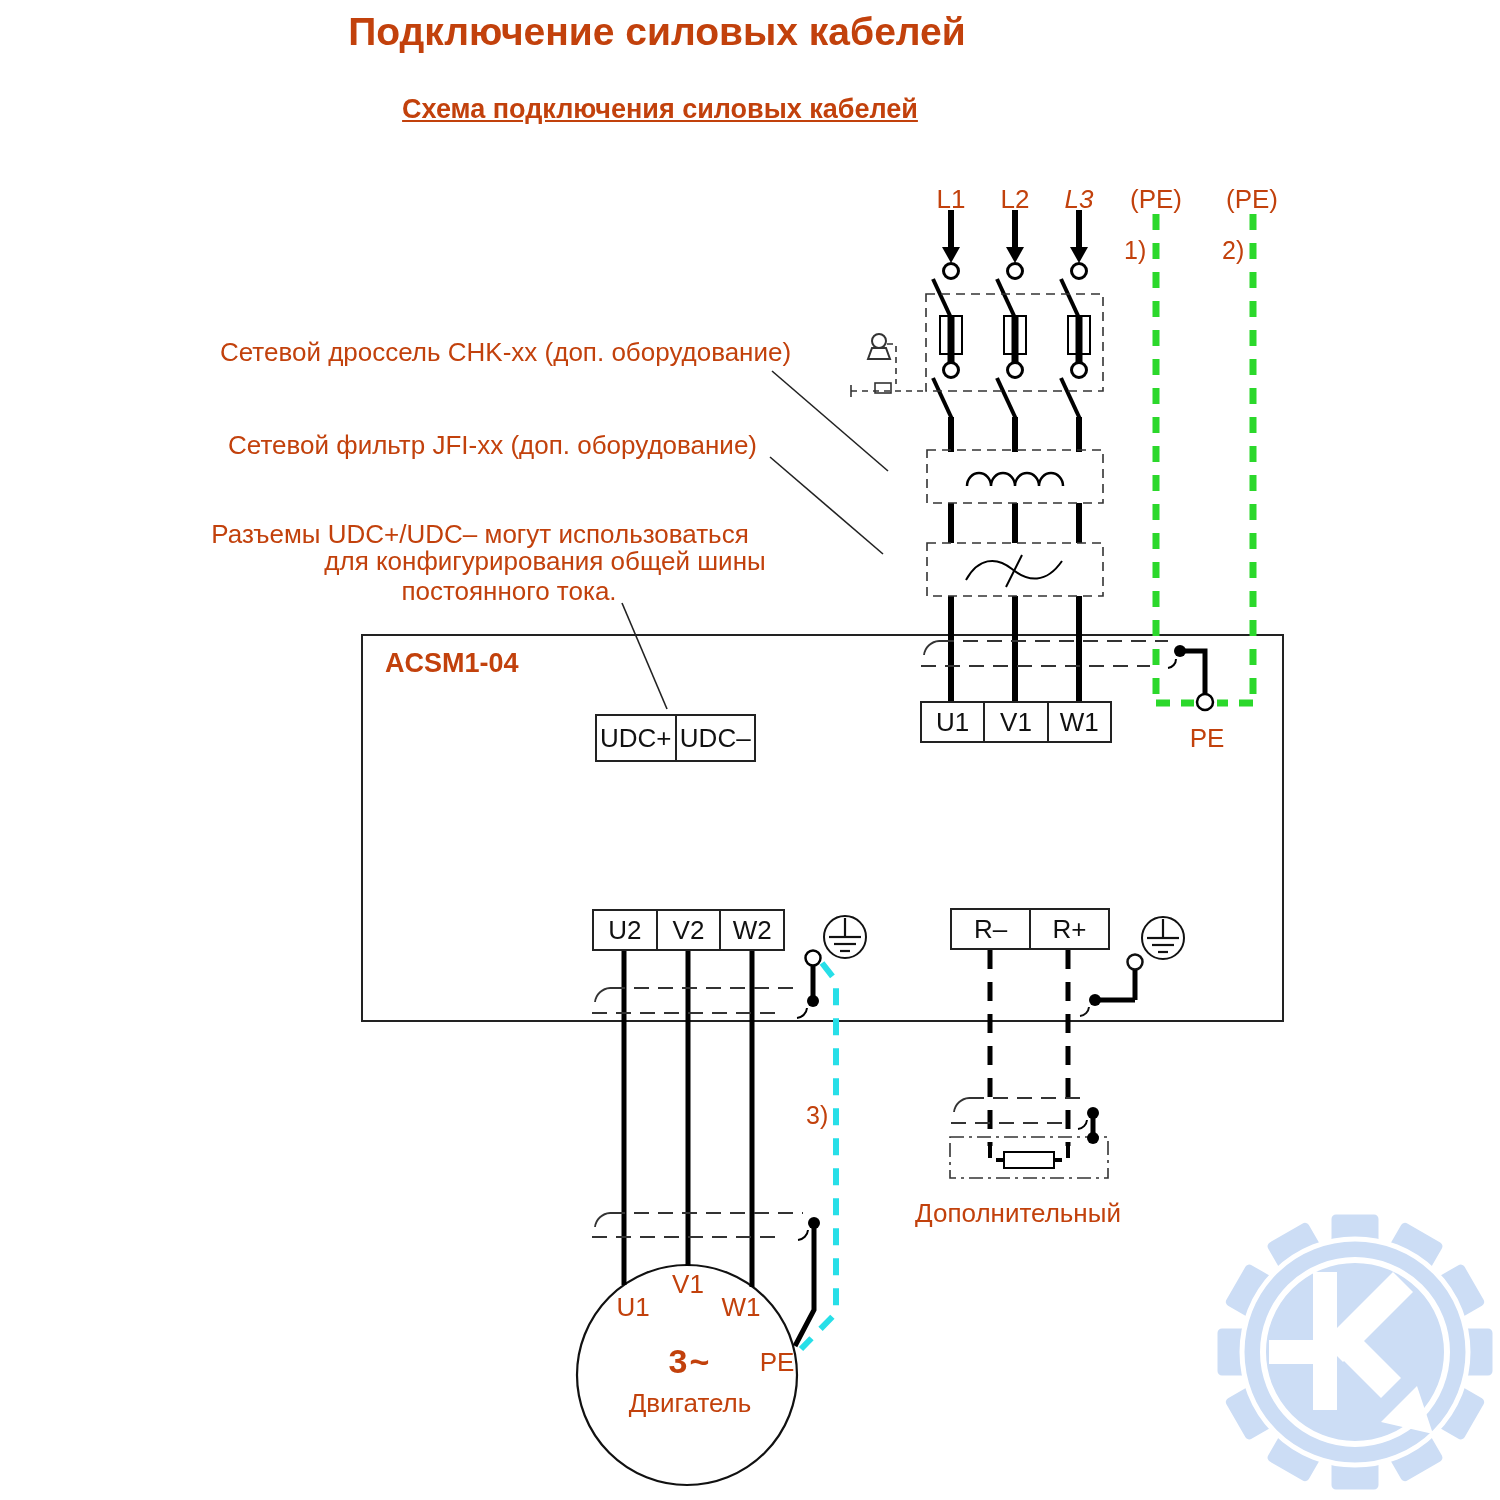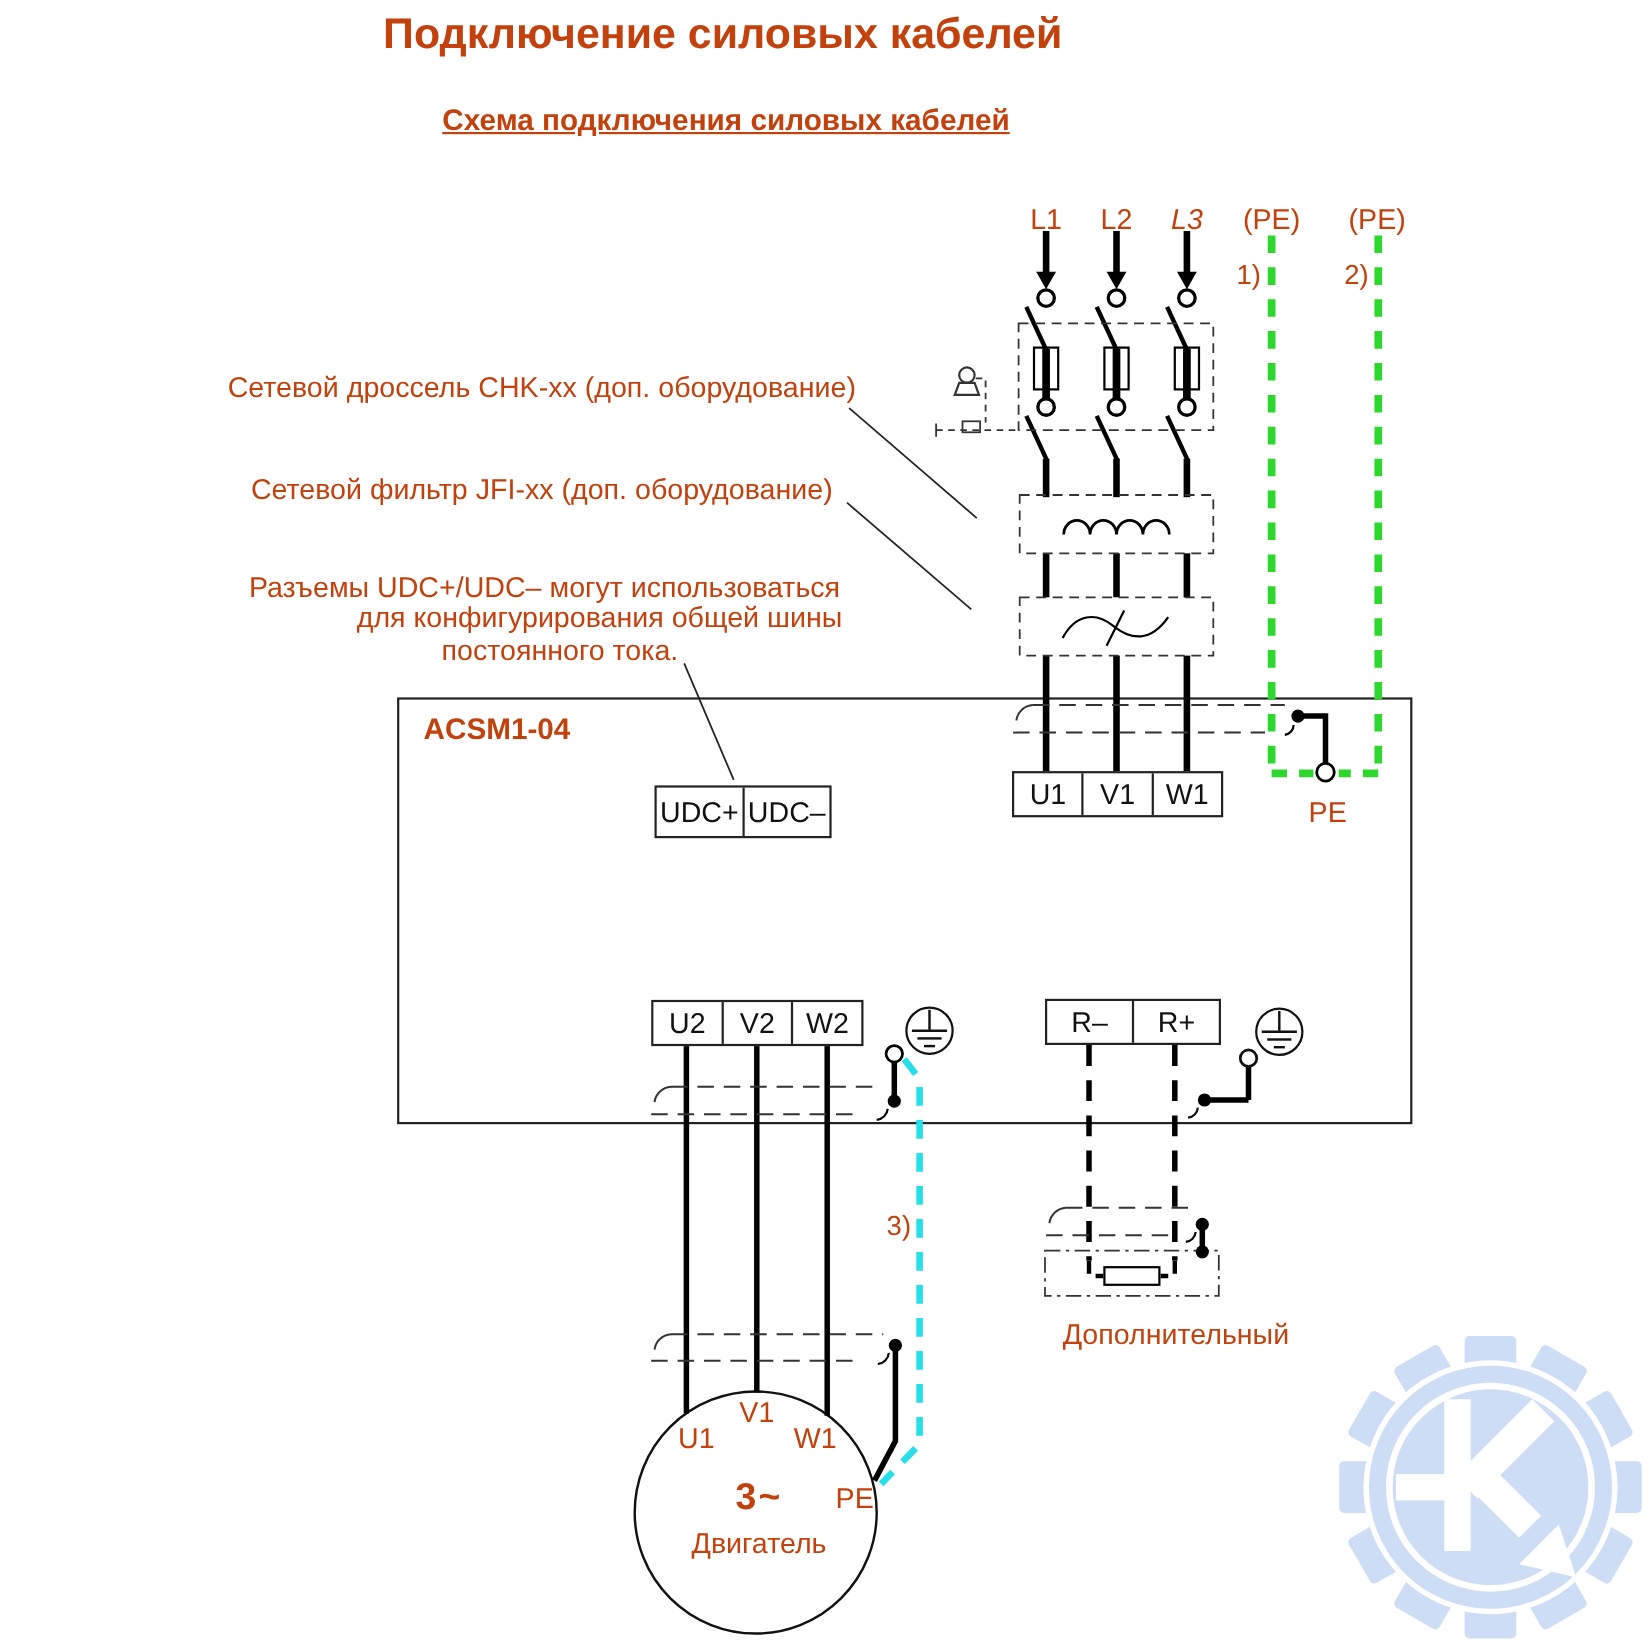--- a/index.html
+++ b/index.html
@@ -235,23 +235,23 @@
 
   <div class="t phase-lbl" style="left:919px;top:184px;">L1</div>
   <div class="t phase-lbl" style="left:983px;top:184px;">L2</div>
   <div class="t phase-lbl" style="left:1047px;top:184px;font-style:italic;">L3</div>
   <div class="t lbl center" style="left:1116px;top:184px;width:80px;">(PE)</div>
   <div class="t lbl center" style="left:1212px;top:184px;width:80px;">(PE)</div>
   <div class="t note" style="left:1124px;top:236px;">1)</div>
   <div class="t note" style="left:1222px;top:236px;">2)</div>
   <div class="t note" style="left:806px;top:1101px;">3)</div>
 
-  <div class="t lbl right" style="left:207px;top:337px;width:560px;">Сетевой дроссель CHK-xx (доп. оборудование)</div>
+  <div class="t lbl right" style="left:220px;top:337px;width:560px;">Сетевой дроссель CHK-xx (доп. оборудование)</div>
   <div class="t lbl right" style="left:197px;top:430px;width:560px;">Сетевой фильтр JFI-xx (доп. оборудование)</div>
-  <div class="t lbl center" style="left:195px;top:519px;width:600px;">Разъемы UDC+/UDC– могут использоваться</div>
+  <div class="t lbl center" style="left:180px;top:519px;width:600px;">Разъемы UDC+/UDC– могут использоваться</div>
   <div class="t lbl center" style="left:245px;top:546px;width:600px;">для конфигурирования общей шины</div>
   <div class="t lbl center" style="left:209px;top:576px;width:600px;">постоянного тока.</div>
 
   <div class="t model" style="left:385px;top:648px;">ACSM1-04</div>
 
   <div class="tbox" style="left:595px;top:714px;width:161px;height:48px;">
     <div class="cell">UDC+</div>
     <div class="cell">UDC–</div>
   </div>
   <div class="tbox" style="left:920px;top:701px;width:192px;height:42px;">
@@ -263,21 +263,21 @@
   <div class="tbox" style="left:592px;top:909px;width:193px;height:42px;">
     <div class="cell">U2</div>
     <div class="cell">V2</div>
     <div class="cell">W2</div>
   </div>
   <div class="tbox" style="left:950px;top:908px;width:160px;height:42px;">
     <div class="cell">R–</div>
     <div class="cell">R+</div>
   </div>
 
-  <div class="t lbl center" style="left:919px;top:1198px;width:300px;">Дополнительный</div>
+  <div class="t lbl center" style="left:868px;top:1198px;width:300px;">Дополнительный</div>
 
   <div class="t lbl center" style="left:656px;top:1269px;width:64px;">V1</div>
   <div class="t lbl center" style="left:601px;top:1292px;width:64px;">U1</div>
   <div class="t lbl center" style="left:709px;top:1292px;width:64px;">W1</div>
   <div class="t lbl center" style="left:745px;top:1347px;width:64px;">PE</div>
   <div class="t motor-phase center" style="left:640px;top:1342px;width:100px;">3~</div>
   <div class="t lbl center" style="left:590px;top:1388px;width:200px;">Двигатель</div>
 
 </div>
 

